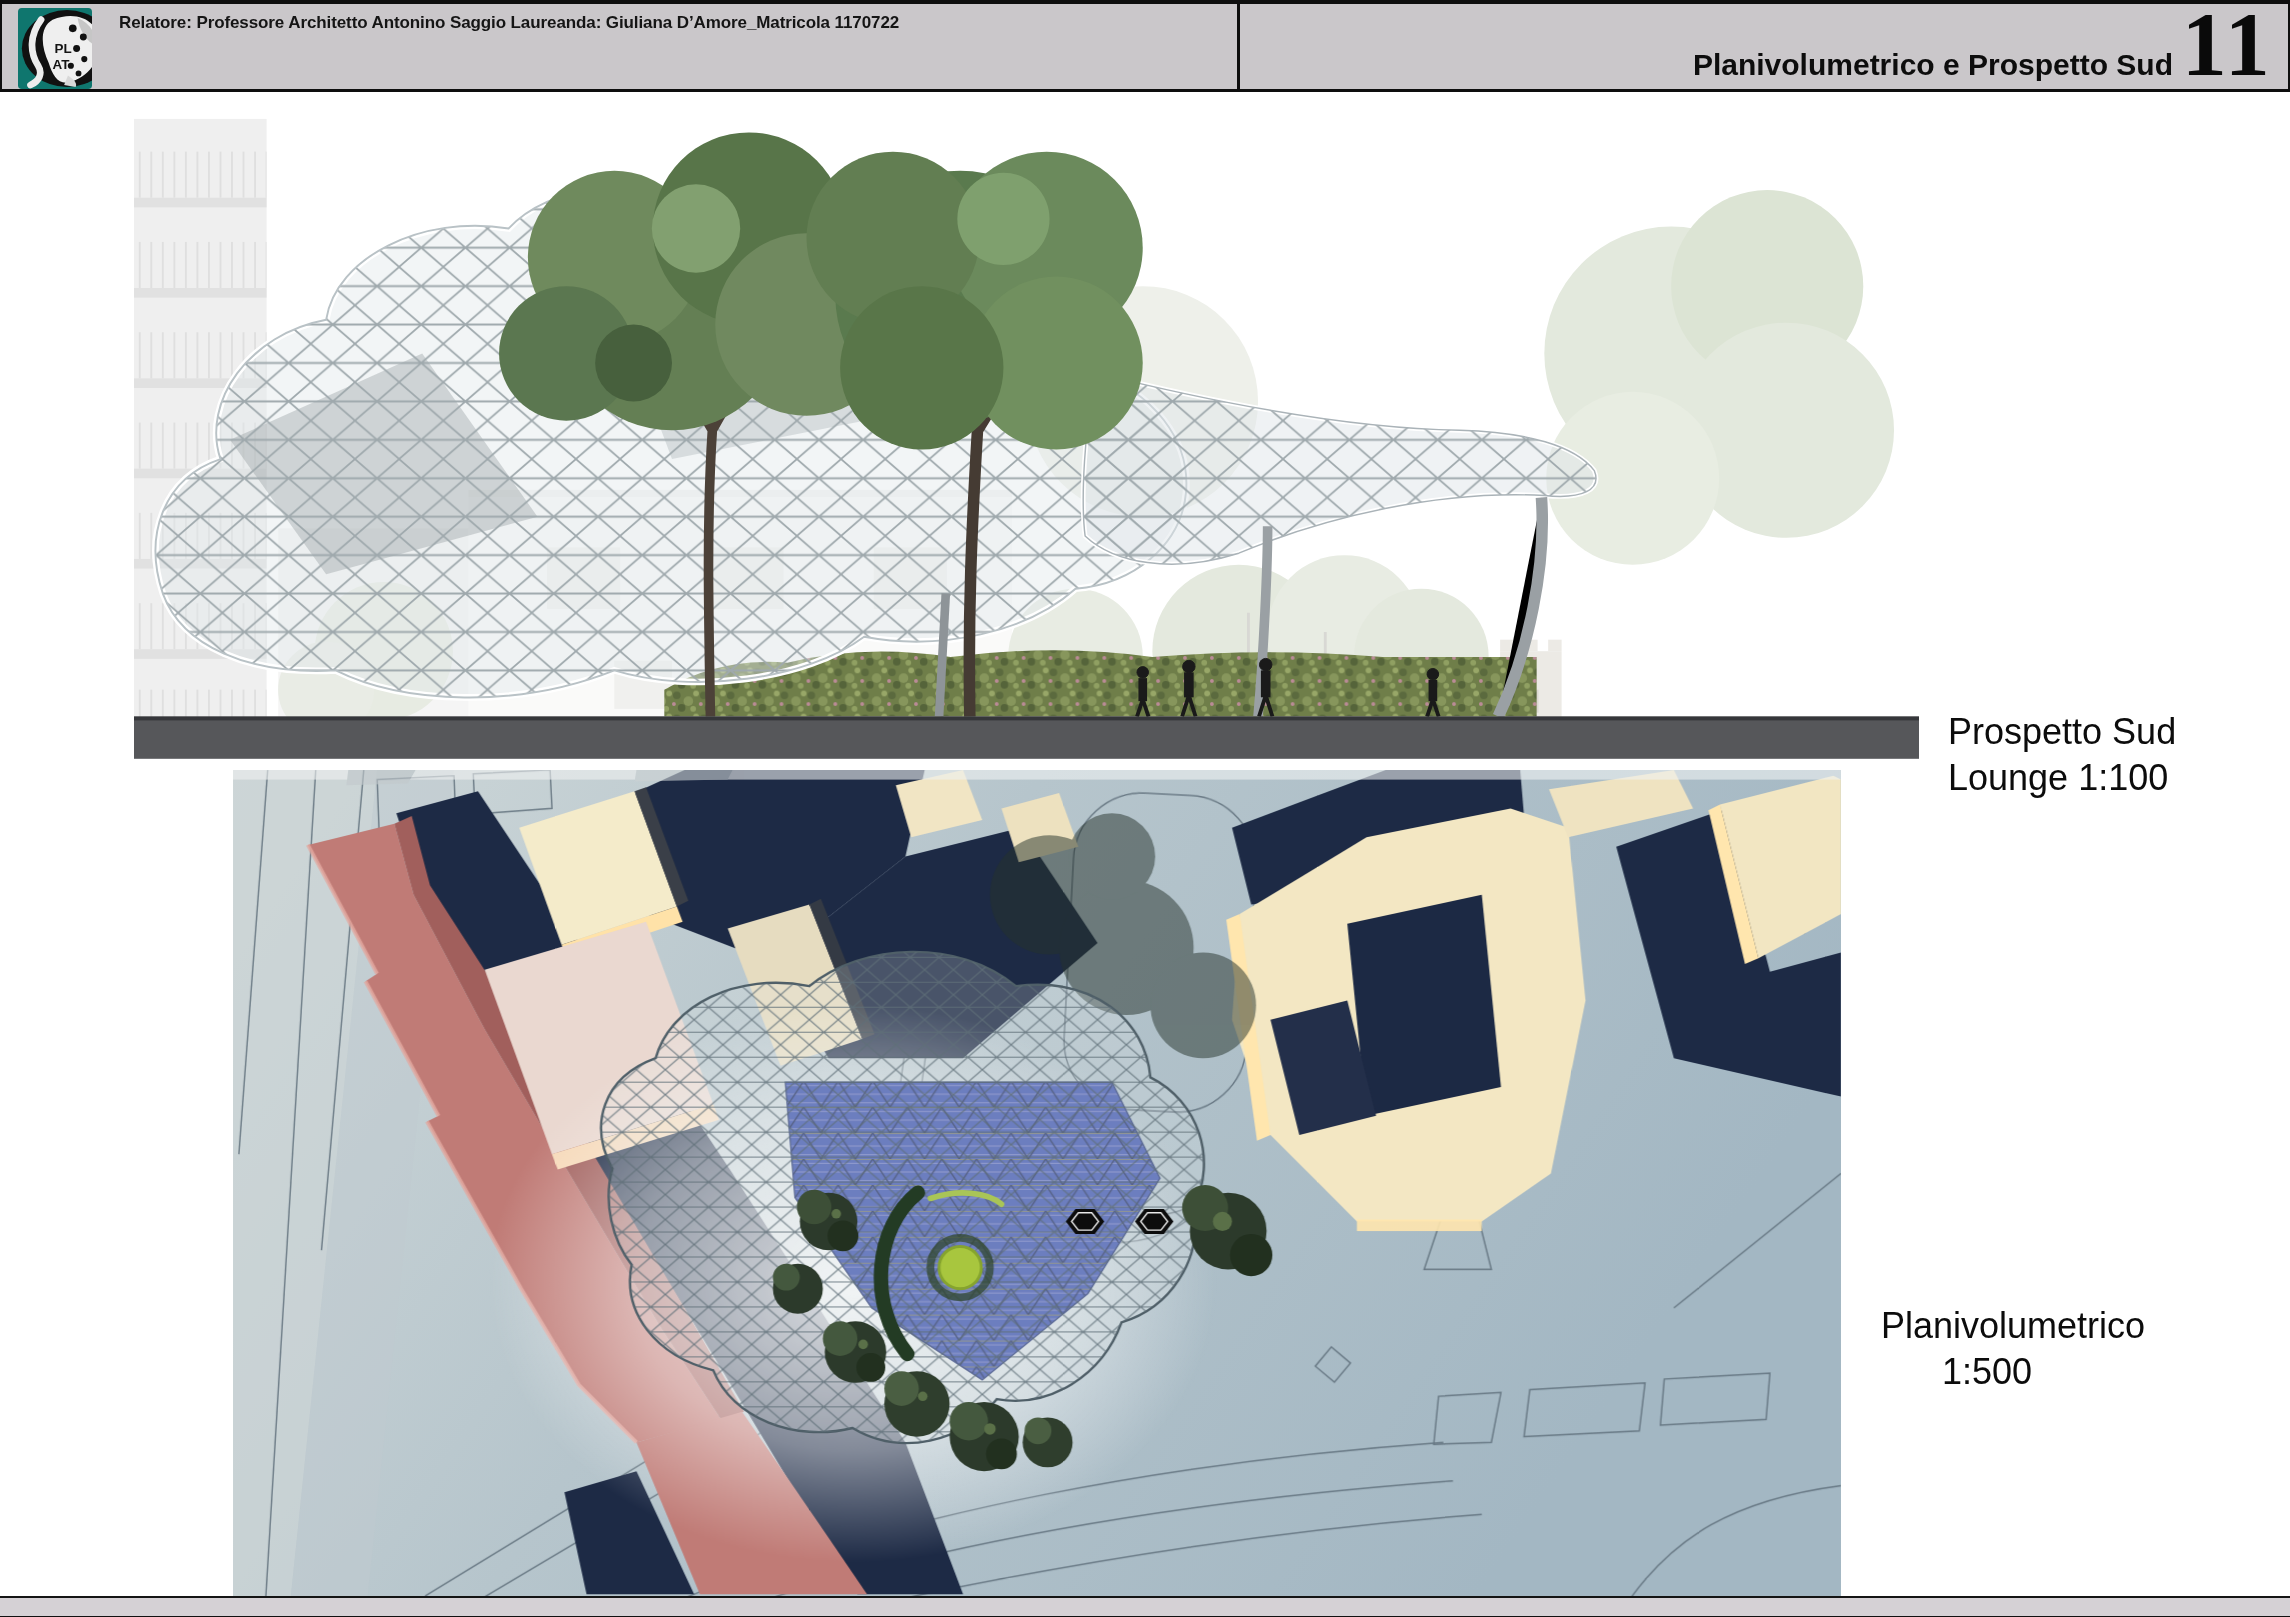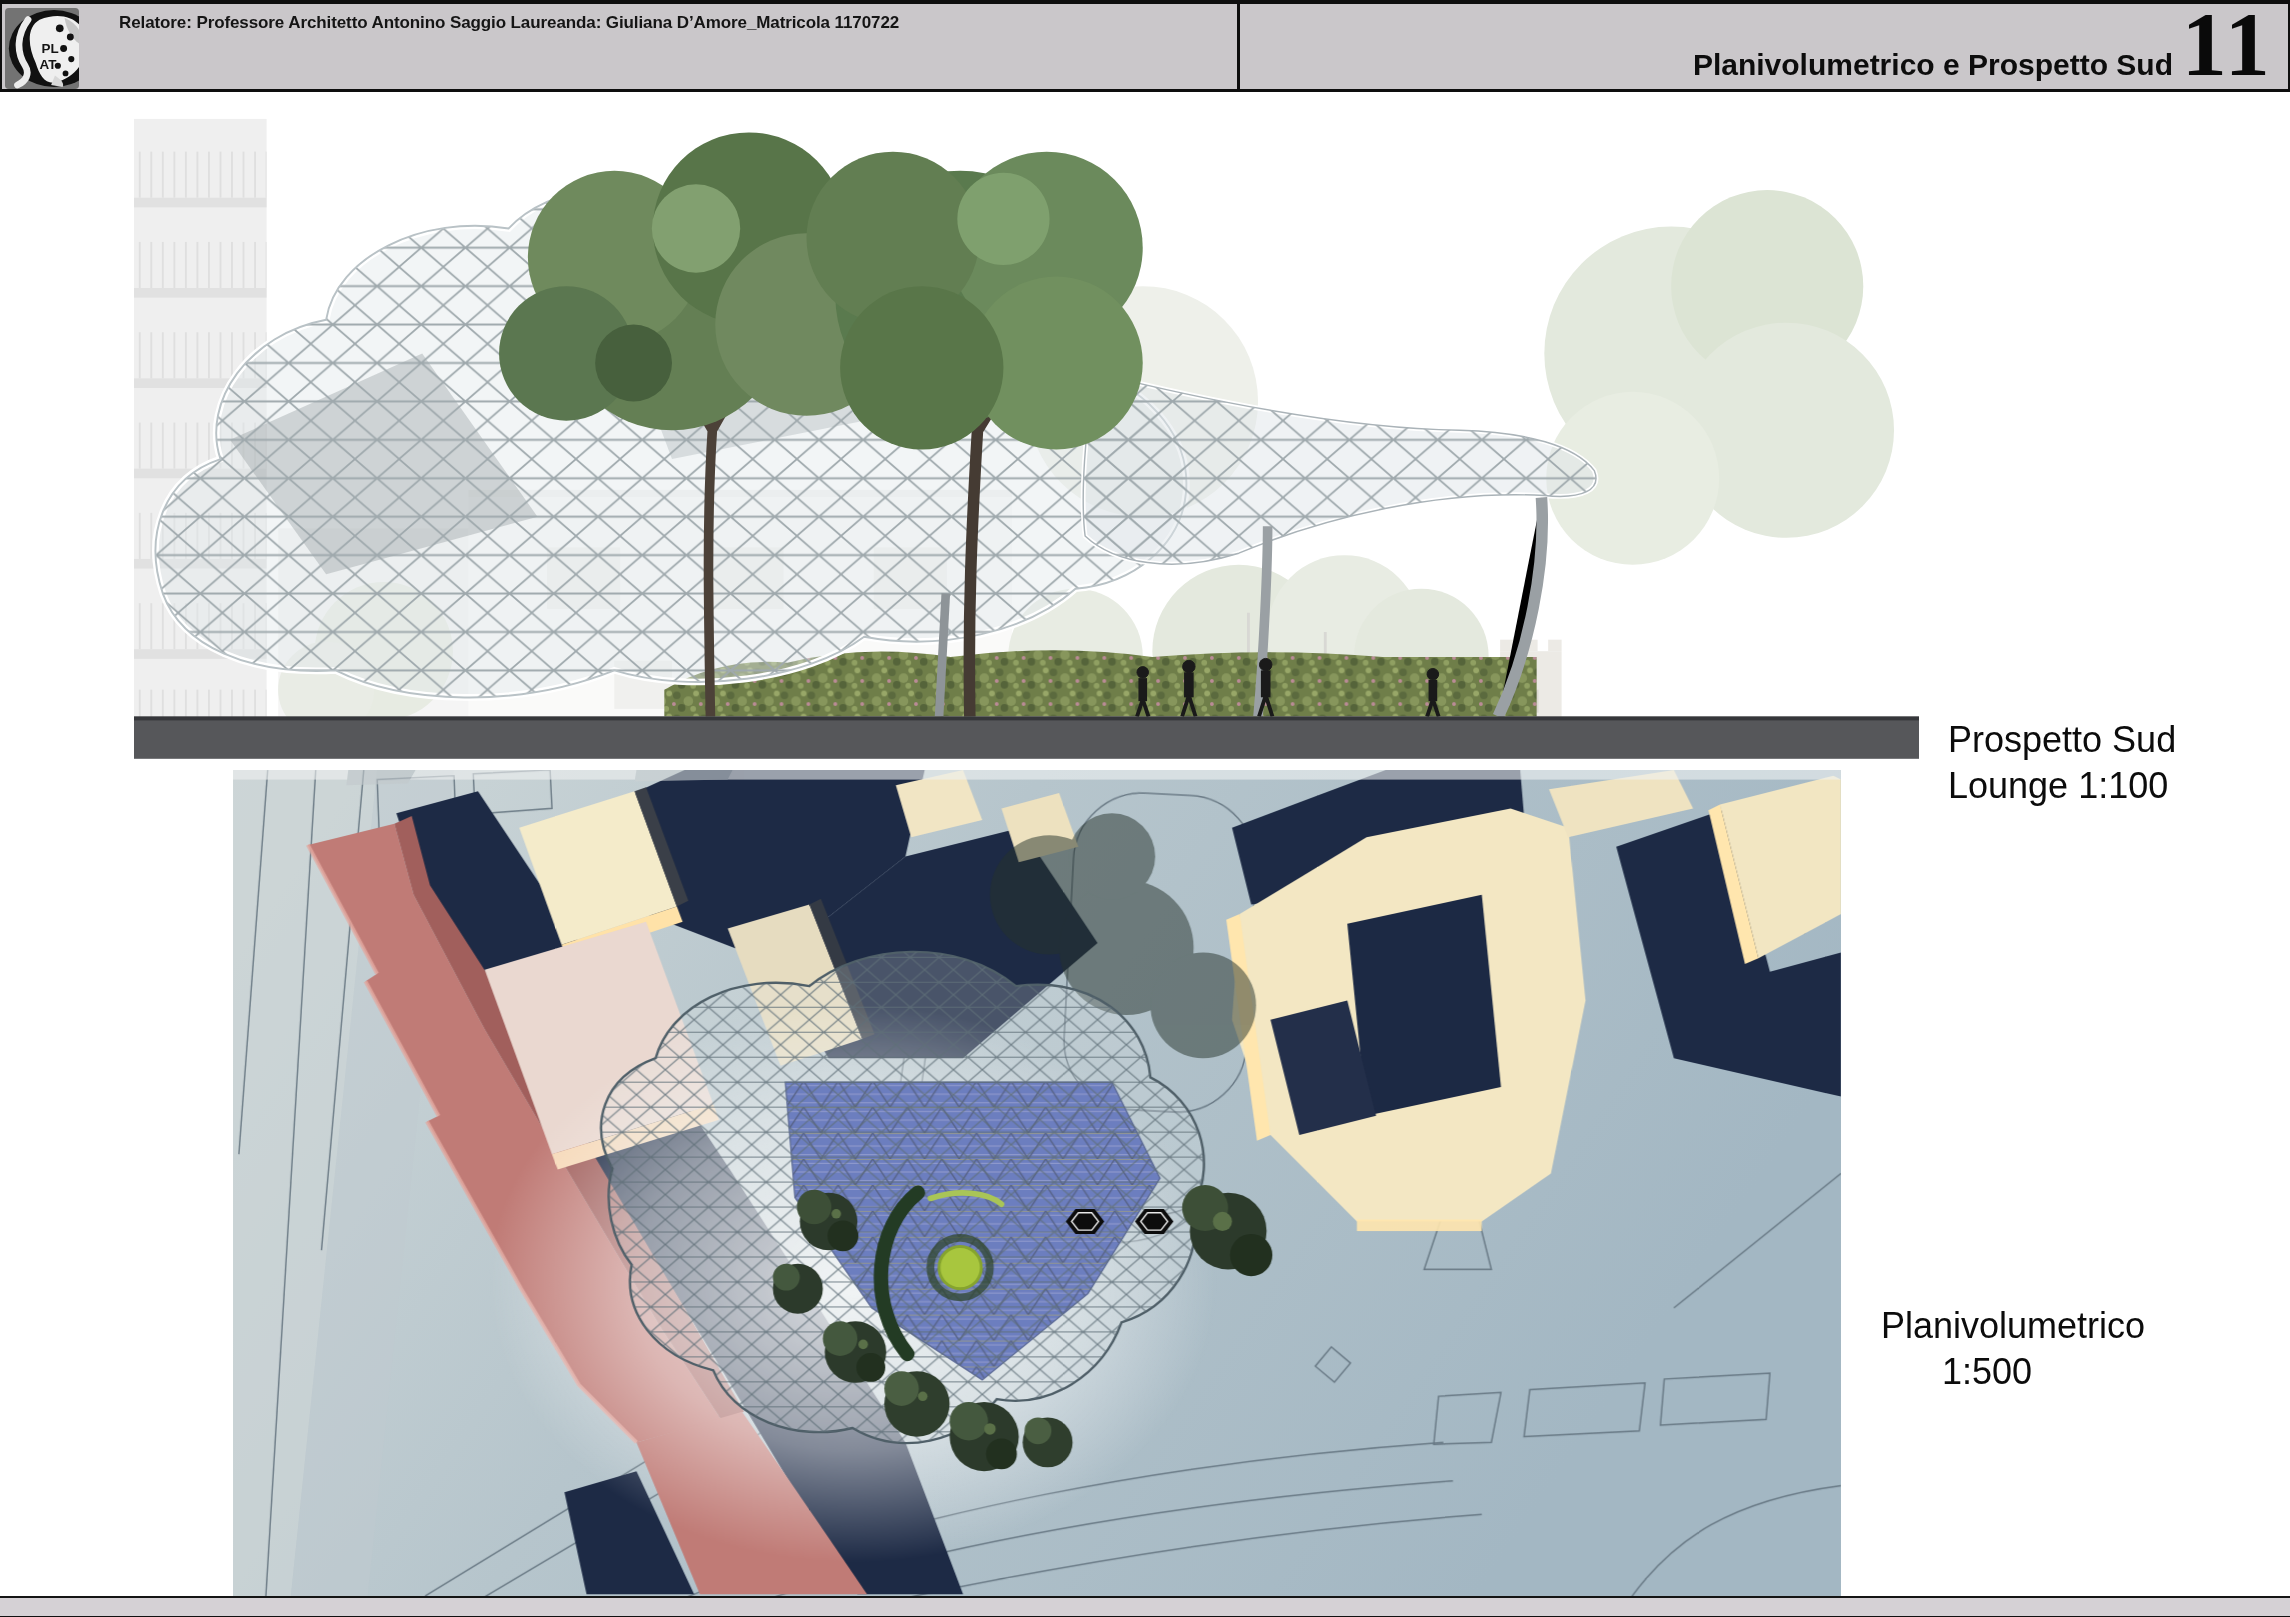--- a/index.html
+++ b/index.html
@@ -7,42 +7,42 @@
     width:2290px;height:1618px;background:#ffffff;overflow:hidden;position:relative;
     font-family:"Liberation Sans", sans-serif;
   }
   
   .header{
     position:absolute;left:0;top:0;width:2290px;height:92px;box-sizing:border-box;
     background:#cac7ca;border-top:4.8px solid #0e0e0e;border-bottom:3.8px solid #0e0e0e;
     border-left:2.9px solid #0e0e0e;border-right:2.9px solid #0e0e0e;
   }
   .logo-box{
-    position:absolute;left:3px;top:3.8px;width:74px;height:81px;background:#737373;
+    position:absolute;left:16px;top:3.8px;width:74px;height:81px;background:#0f766e;
     border-radius:3.8px;overflow:hidden;
   }
   .header-text{
     position:absolute;left:117px;top:8.6px;color:#151515;font-weight:bold;
     font-size:17px;line-height:20px;letter-spacing:-0.1px;white-space:nowrap;
   }
   .header-divider{position:absolute;left:1235px;top:0;width:2.9px;height:85px;background:#0e0e0e;}
   .section-title{
     position:absolute;right:115px;top:44px;color:#0d0d0d;font-weight:bold;
     font-size:30px;white-space:nowrap;
   }
   .page-number{
     position:absolute;right:15.4px;top:-5.8px;color:#0a0a0a;
     font-family:"Liberation Serif", serif;font-weight:bold;font-size:90px;line-height:94px;
     letter-spacing:2.9px;
   }
   
   .elevation-figure{position:absolute;left:134px;top:113px;width:1785px;height:646px;}
   .plan-figure{position:absolute;left:233px;top:770px;width:1608px;height:828px;}
   .caption{position:absolute;color:#0c0c0c;font-size:36px;line-height:46px;white-space:nowrap;}
-  .caption-elevation{left:1948px;top:709px;margin-top:8px;}
+  .caption-elevation{left:1948px;top:709px;}
   .caption-plan{left:1881px;top:1303px;}
   .caption-plan .scale-line{padding-left:61px;}
   
   .footer-bar{
     position:absolute;left:0;top:1596px;width:2290px;height:22px;box-sizing:border-box;
     background:#d5d1d5;border-top:2.9px solid #141414;border-bottom:2.9px solid #101010;
   }
 </style>
 </head>
 <body>

